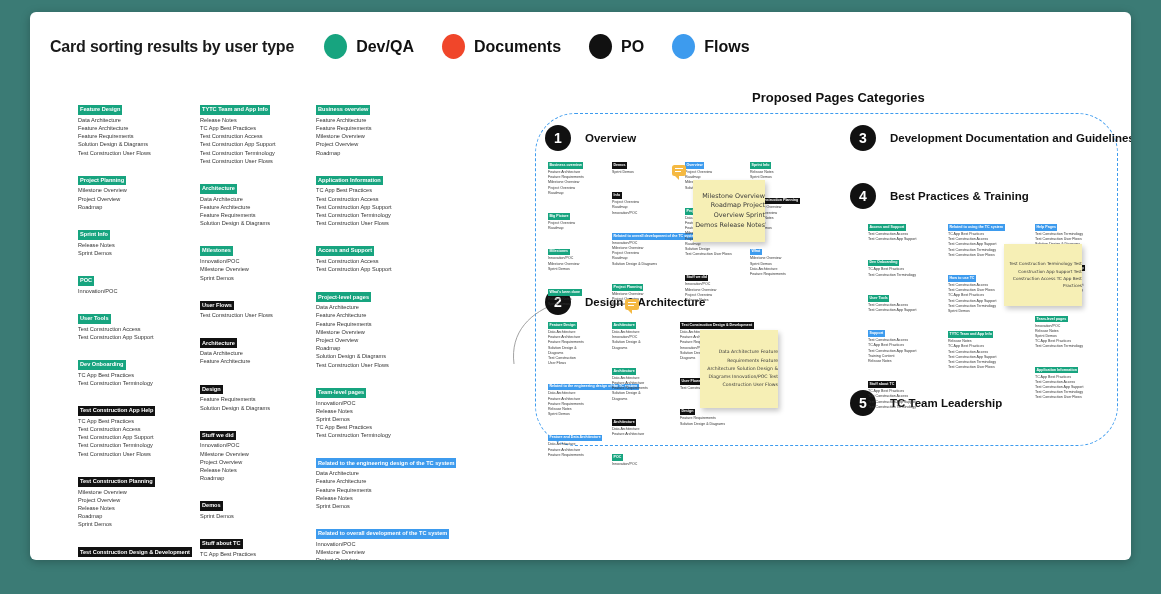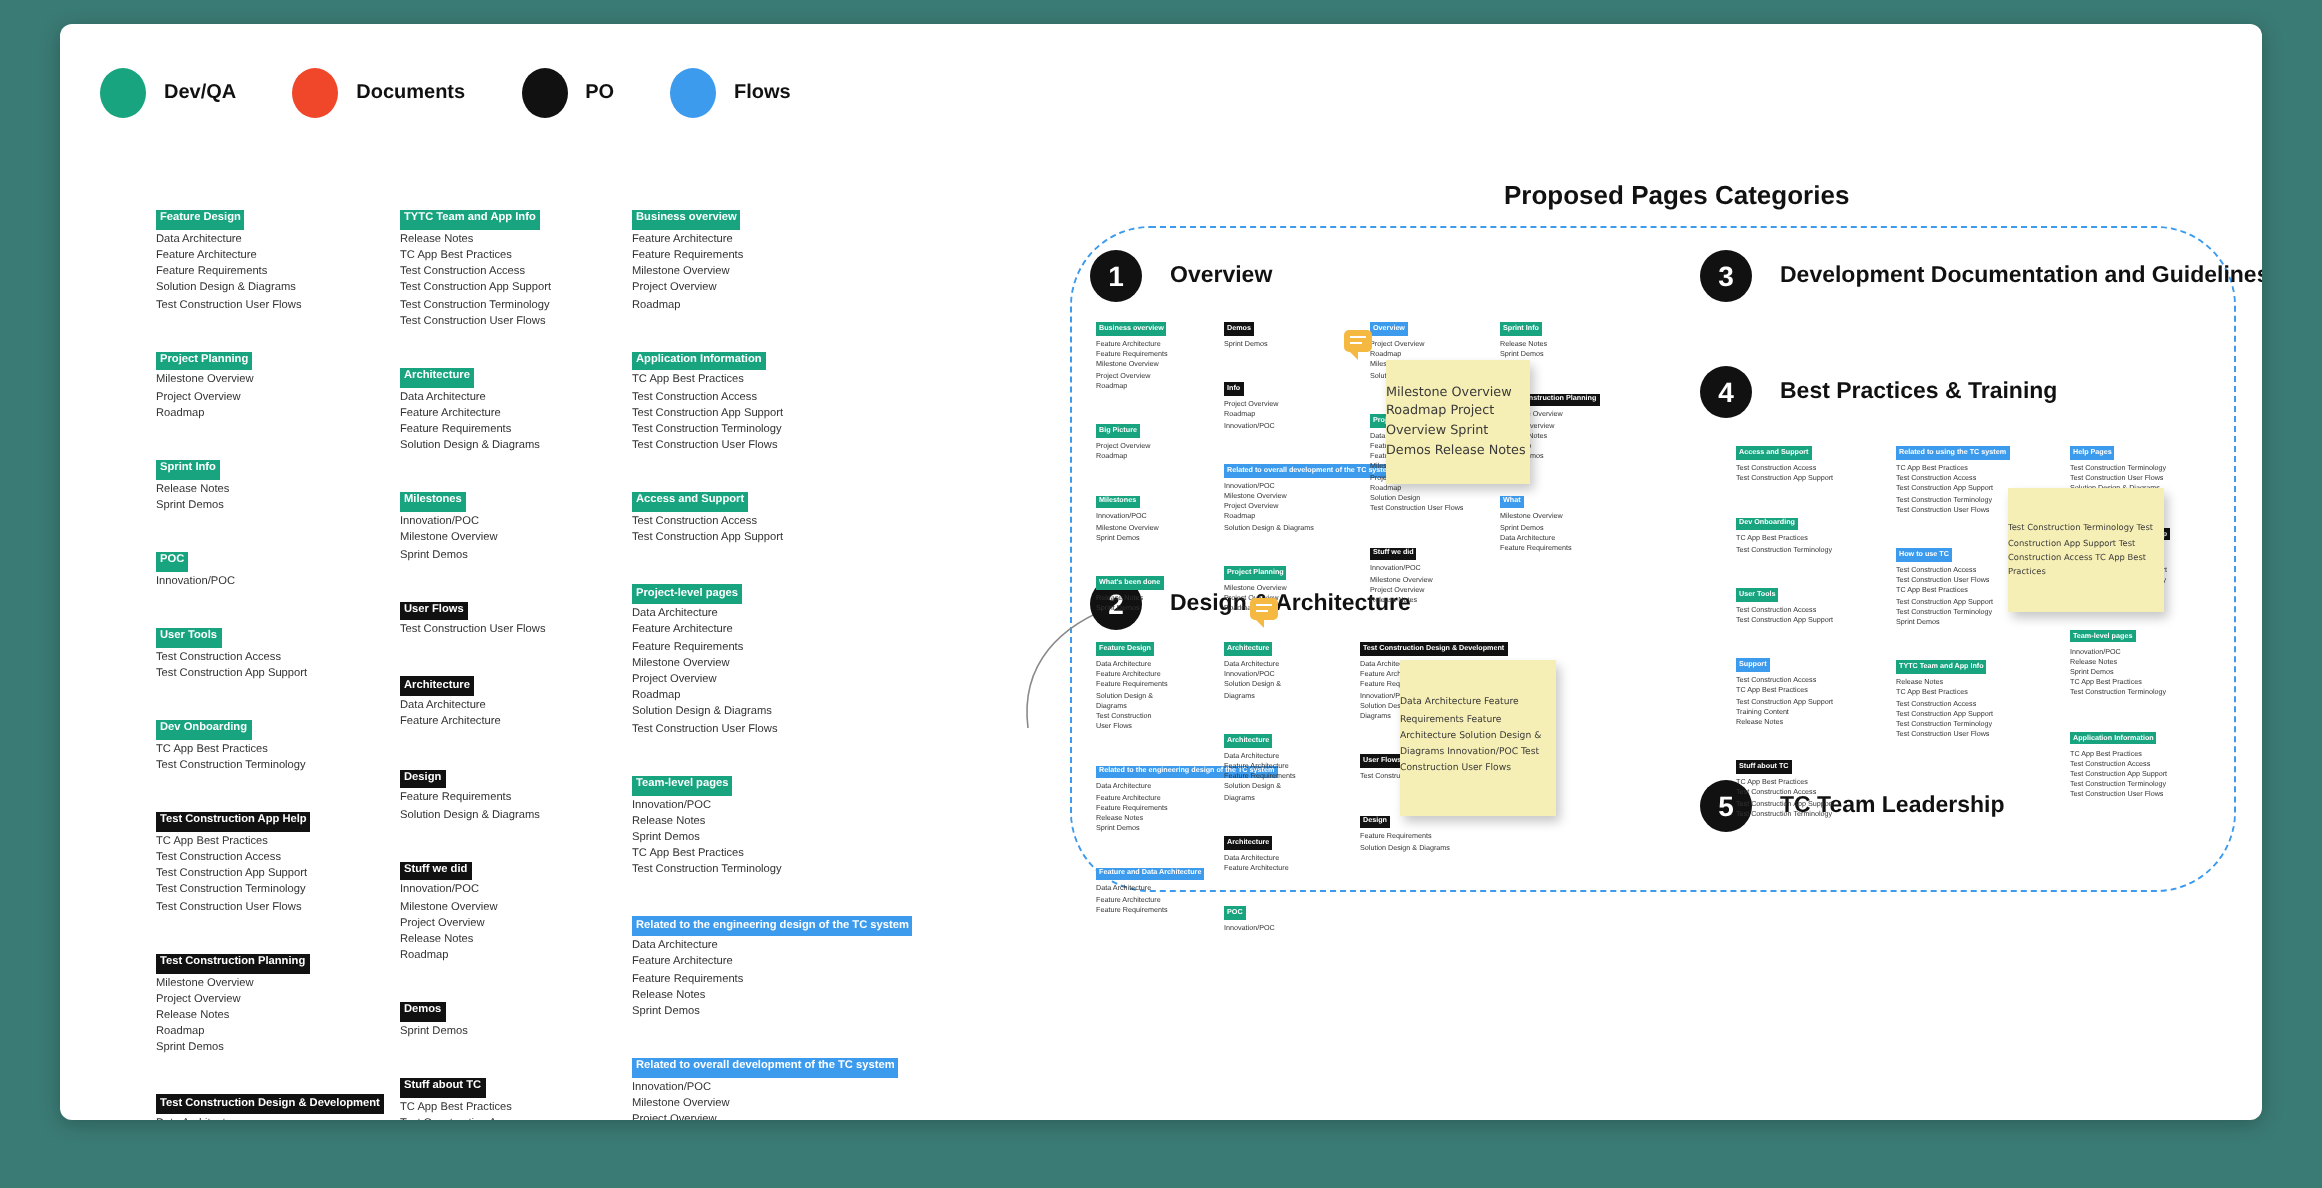--- a/index.html
+++ b/index.html
@@ -6,21 +6,21 @@
   body{font-family:"Liberation Sans", sans-serif;}
   #root{position:relative;width:1161px;height:594px;background:#3b7b75;overflow:hidden;}
   .canvas{position:absolute;left:30px;top:12px;width:1101px;height:548px;background:#ffffff;border-radius:6px;box-shadow:0 2px 10px rgba(0,0,0,.25);overflow:hidden;}
 
   
   .header{position:absolute;left:20px;top:22px;display:flex;align-items:center;}
   .hdr-title{font-size:16px;font-weight:bold;color:#1a1a1a;letter-spacing:-.2px;margin-right:30px;white-space:nowrap;}
   .legend{display:flex;align-items:center;}
   .legend-item{display:flex;align-items:center;margin-right:28px;}
   .dot{width:23px;height:25px;border-radius:50%;margin-right:9px;}
-  .legend-label{font-size:10px;font-weight:bold;color:#111;white-space:nowrap;}
+  .legend-label{font-size:16px;font-weight:bold;color:#111;white-space:nowrap;}
 
   
   .cards-area{position:absolute;left:0;top:0;width:470px;height:548px;}
   .col{position:absolute;top:85px;}
   .col1{left:48px;width:112px;}
   .col2{left:170px;width:112px;}
   .col3{left:286px;width:165px;}
 
   .grp{margin-bottom:11px;}
   .grp-title{display:inline-block;font-size:5.6px;font-weight:bold;line-height:7.5px;padding:1.2px 2px 1.2px 2px;color:#111;margin-bottom:1px;white-space:nowrap;}
@@ -46,21 +46,21 @@
   .cat5{left:350px;top:378px;}
 
   
   .mini{position:absolute;}
   .mini .grp{margin-bottom:7px;}
   .mini .grp-title{font-size:3.6px;line-height:5px;padding:.8px 1.5px;}
   .mini .grp li{font-size:3.6px;line-height:5.2px;}
 
   
   .sticky{position:absolute;background:#f6efb5;box-shadow:2px 3px 5px rgba(0,0,0,.22);display:flex;align-items:center;justify-content:center;}
-  .sticky span{display:block;text-align:left;color:#3a3a3a;font-family:"DejaVu Sans", sans-serif;}
+  .sticky span{display:block;text-align:right;color:#3a3a3a;font-family:"DejaVu Sans", sans-serif;}
   .sticky-a{left:193px;top:168px;width:72px;height:62px;}
   .sticky-a span{font-size:6.4px;line-height:9.6px;}
   .sticky-b{left:200px;top:318px;width:78px;height:78px;}
   .sticky-b span{font-size:4.6px;line-height:8.2px;}
   .sticky-c{left:504px;top:232px;width:78px;height:62px;}
   .sticky-c span{font-size:4.2px;line-height:7.4px;}
 
   
   .bubble{position:absolute;width:14px;height:11px;background:#f5b942;border-radius:2.5px;}
   .bubble:after{content:"";position:absolute;left:3px;bottom:-3.5px;border-left:4px solid transparent;border-right:0 solid transparent;border-top:4px solid #f5b942;}
@@ -72,20 +72,21 @@
   
   .connector{position:absolute;left:0;top:0;width:631px;height:548px;pointer-events:none;}
 </style>
 </head>
 <body>
 
 <div id="root">
   <div class="canvas">
 
     <div class="header">
+      <div class="hdr-title">Card sorting results by user type</div>
       <div class="legend" id="legend">
           <div class="legend-item">
             <div class="dot" style="background: rgb(23, 164, 127);"></div>
             <div class="legend-label">Dev/QA</div>
           </div>
           <div class="legend-item">
             <div class="dot" style="background: rgb(240, 70, 42);"></div>
             <div class="legend-label">Documents</div>
           </div>
           <div class="legend-item">

